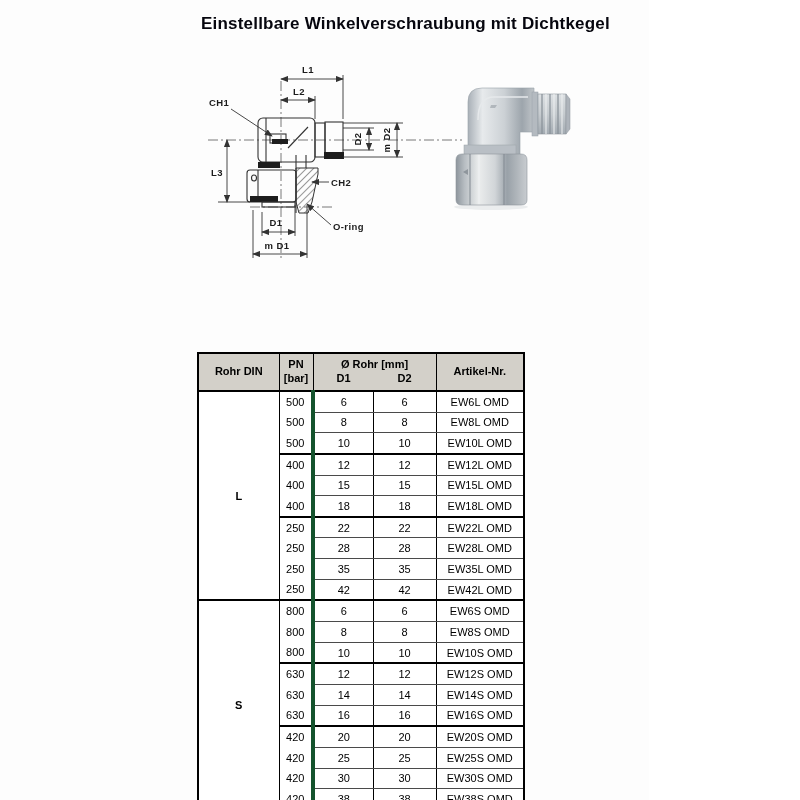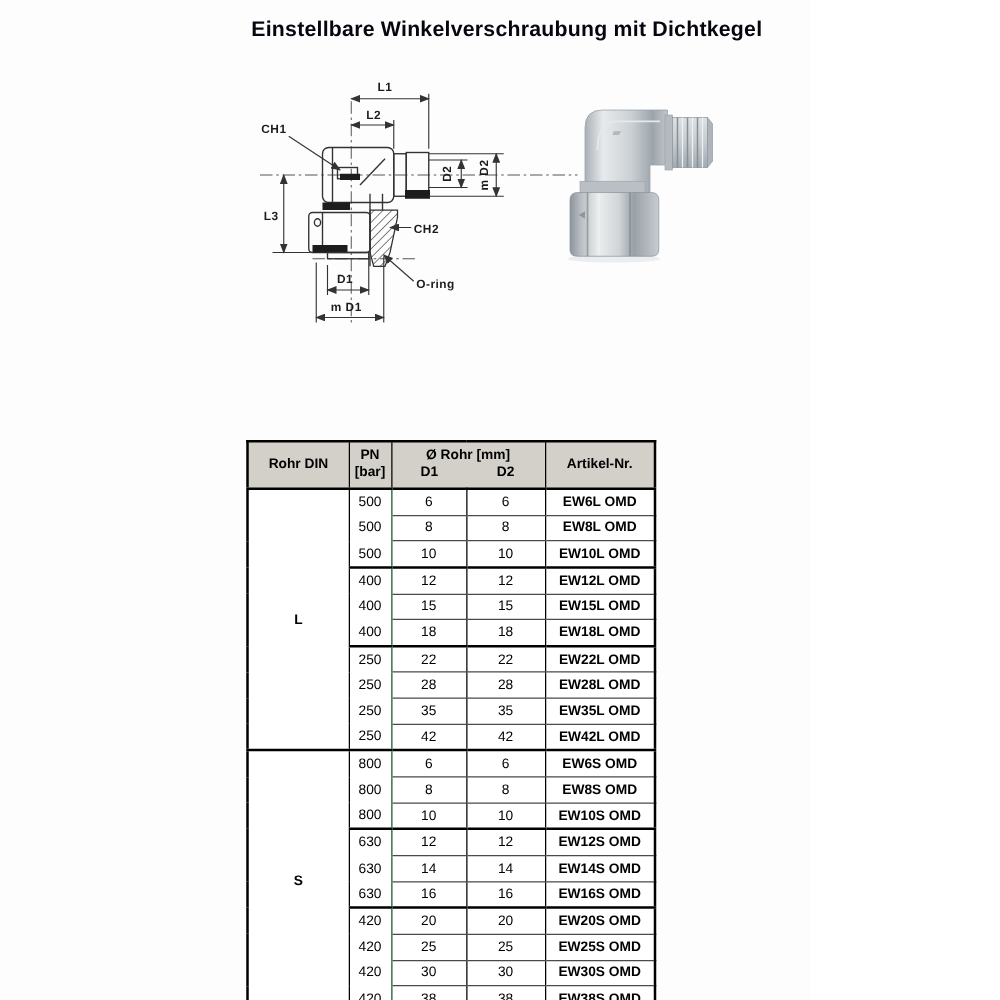--- a/index.html
+++ b/index.html
@@ -30,25 +30,25 @@
   }
   .th-serie, .th-pn, .th-rohr { border-right:1px solid #000; }
   .rohr-sub { display:flex; font-size:11px; font-weight:bold; }
   .rohr-sub span:first-child { width:60px; text-align:center; }
   .rohr-sub span:last-child  { flex:1; text-align:center; }
   .spec-table tbody td {
     height:19.65px; padding:0; text-align:center; vertical-align:middle;
     font-size:11px;
   }
   td.serie { border-right:1px solid #000; font-weight:bold; font-size:12px; }
-  td.pn    { border-right:1px solid #14532d; }
+  td.pn    { border-right:4px solid #14532d; }
   td.d1    { border-right:1px solid #000; }
   td.d2    { border-right:1px solid #000; }
   td.d1, td.d2, td.artikel { border-bottom:1px solid #4a4a4a; }
-  td.artikel { font-weight:bold; }
+  td.artikel { font-weight:normal; }
   tr.pn-break td.pn, tr.pn-break td.d1, tr.pn-break td.d2, tr.pn-break td.artikel
     { border-bottom:2px solid #000; }
   tr.group-start td { border-top:2px solid #000; }
 
   
   .tech-drawing text {
     font-family:"Liberation Sans", sans-serif;
     font-size:9.5px; font-weight:bold; fill:#1c1c1c; letter-spacing:0.4px;
   }
   .ln  { stroke:#333; stroke-width:1.1; fill:none; }

